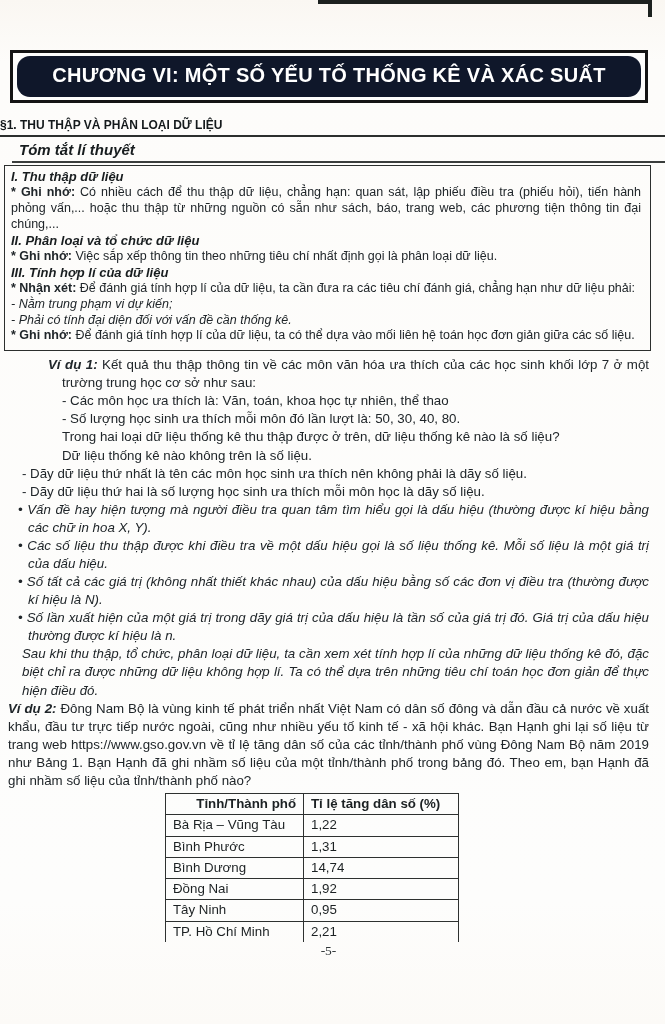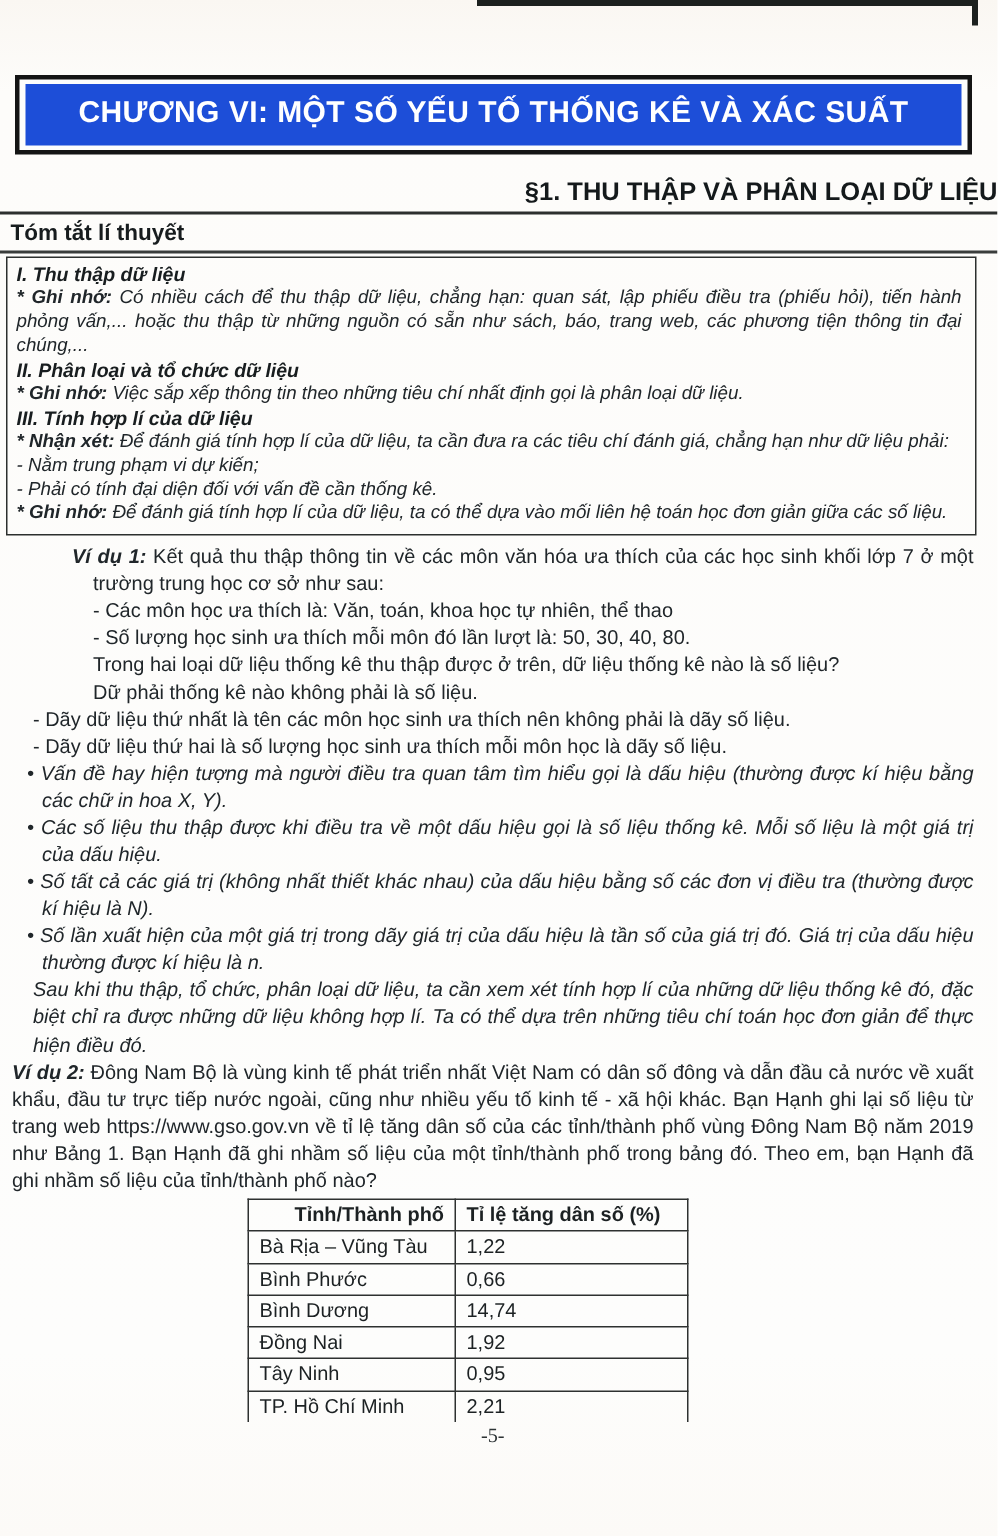--- a/index.html
+++ b/index.html
@@ -21,52 +21,54 @@
   .artifact-tick { position: absolute; top: 0; left: 648px; width: 4px; height: 17px; background: #1c211f; }
 
   
   .chapter-box {
     margin: 50px 17px 0 10px;
     border: 3px solid #141414;
     padding: 3px 4px;
     background: #fdfdfc;
   }
   .chapter-inner {
-    background: #1d4ed8;
+    background: #0f172a;
     color: #ffffff;
     font-weight: 700;
     font-size: 20px;
     letter-spacing: 0.3px;
     text-align: center;
     padding: 8px 2px 10px;
+    border-radius: 13px;
   }
 
   
   .section-wrap { margin-top: 15px; border-bottom: 2.5px solid #2c2f2e; padding-bottom: 3px; }
-  .section-title { margin: 0; text-align: right; font-size: 17px; font-weight: 700; color: #14191b; }
+  .section-title { margin: 0; text-align: left; font-size: 12px; font-weight: 700; color: #14191b; }
 
   .summary-label {
-    font-weight: 700; font-size: 15px;
+    font-style: italic; font-weight: 700; font-size: 15px;
     color: #171c1e;
     padding: 4px 0 3px 7px;
     border-bottom: 2px solid #3a3d3c;
+    margin-left: 12px;
   }
 
   
   .theory-box {
     margin: 2px 14px 0 4px;
     border: 1.7px solid #2c2f2e;
     padding: 3px 9px 6px 6px;
     font-size: 12.5px;
     line-height: 1.26;
     text-align: justify;
   }
   .theory-box p, .main p { margin: 0; }
   .t-head { font-weight: 700; font-style: italic; font-size: 13px; color: #181d1f; }
-  .note { margin-left: 30px; font-style: italic; }
+  .note { margin-left: 30px; }
   .note .lead { font-weight: 700; }
   .t-dash { margin-left: 22px; font-style: italic; }
 
   
   .main { margin: 5px 16px 0 8px; font-size: 13.3px; line-height: 1.36; text-align: justify; }
   .ex-label { font-weight: 700; font-style: italic; }
   .ex1-block { padding-left: 14px; margin-left: 40px; }
   .ex1-intro { text-indent: -14px; }
   .giai { text-align: center; font-weight: 700; font-style: italic; font-size: 14px; margin: 1px 0; }
   .sol-block { padding-left: 14px; }
@@ -131,21 +133,21 @@
     <p class="note"><span class="lead">* Ghi nhớ:</span> <span>Để đánh giá tính hợp lí của dữ liệu, ta có thể dựa vào mối liên hệ toán học đơn giản giữa các số liệu.</span></p>
   </div>
 
   <div class="main">
 
     <div class="ex1-block">
       <p class="ex1-intro"><span class="ex-label">Ví dụ 1:</span> <span>Kết quả thu thập thông tin về các môn văn hóa ưa thích của các học sinh khối lớp 7 ở một trường trung học cơ sở như sau:</span></p>
       <p>- Các môn học ưa thích là: Văn, toán, khoa học tự nhiên, thể thao</p>
       <p>- Số lượng học sinh ưa thích mỗi môn đó lần lượt là: 50, 30, 40, 80.</p>
       <p>Trong hai loại dữ liệu thống kê thu thập được ở trên, dữ liệu thống kê nào là số liệu?</p>
-      <p>Dữ phải thống kê nào không phải là số liệu.</p>
+      <p>Dữ liệu thống kê nào không trên là số liệu.</p>
     </div>
 
 
     <div class="sol-block">
       <p>- Dãy dữ liệu thứ nhất là tên các môn học sinh ưa thích nên không phải là dãy số liệu.</p>
       <p>- Dãy dữ liệu thứ hai là số lượng học sinh ưa thích mỗi môn học là dãy số liệu.</p>
     </div>
 
     <p class="bullet"><span>•</span> <span>Vấn đề hay hiện tượng mà người điều tra quan tâm tìm hiểu gọi là dấu hiệu (thường được kí hiệu bằng các chữ in hoa X, Y).</span></p>
     <p class="bullet"><span>•</span> <span>Các số liệu thu thập được khi điều tra về một dấu hiệu gọi là số liệu thống kê. Mỗi số liệu là một giá trị của dấu hiệu.</span></p>
@@ -163,21 +165,21 @@
           <th>Tỉ lệ tăng dân số (%)</th>
         </tr>
       </thead>
       <tbody>
         <tr>
           <td>Bà Rịa – Vũng Tàu</td>
           <td>1,22</td>
         </tr>
         <tr>
           <td>Bình Phước</td>
-          <td>0,66</td>
+          <td>1,31</td>
         </tr>
         <tr>
           <td>Bình Dương</td>
           <td>14,74</td>
         </tr>
         <tr>
           <td>Đồng Nai</td>
           <td>1,92</td>
         </tr>
         <tr>

